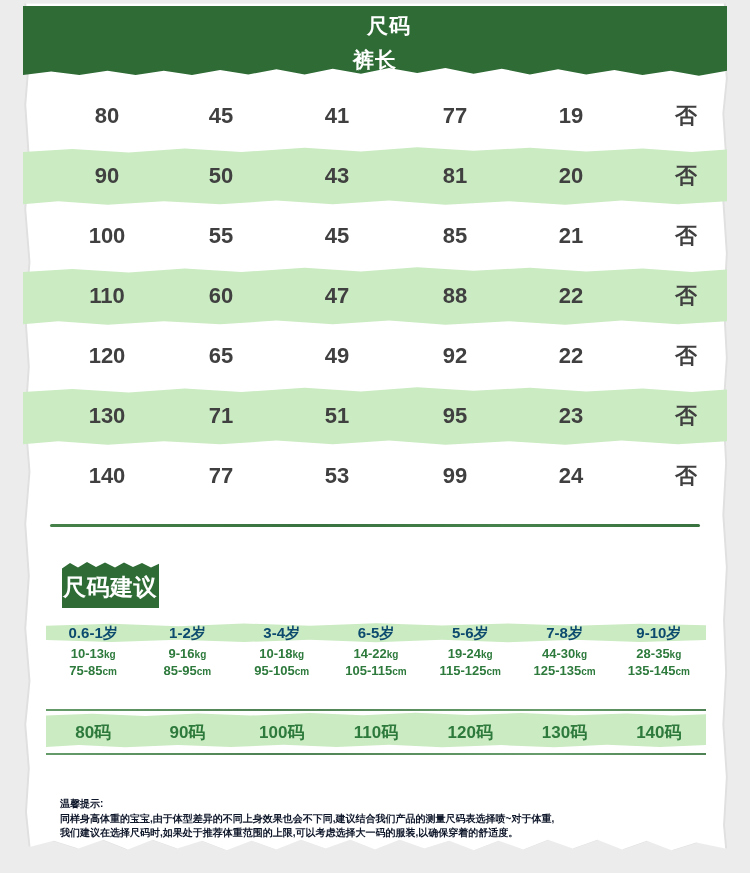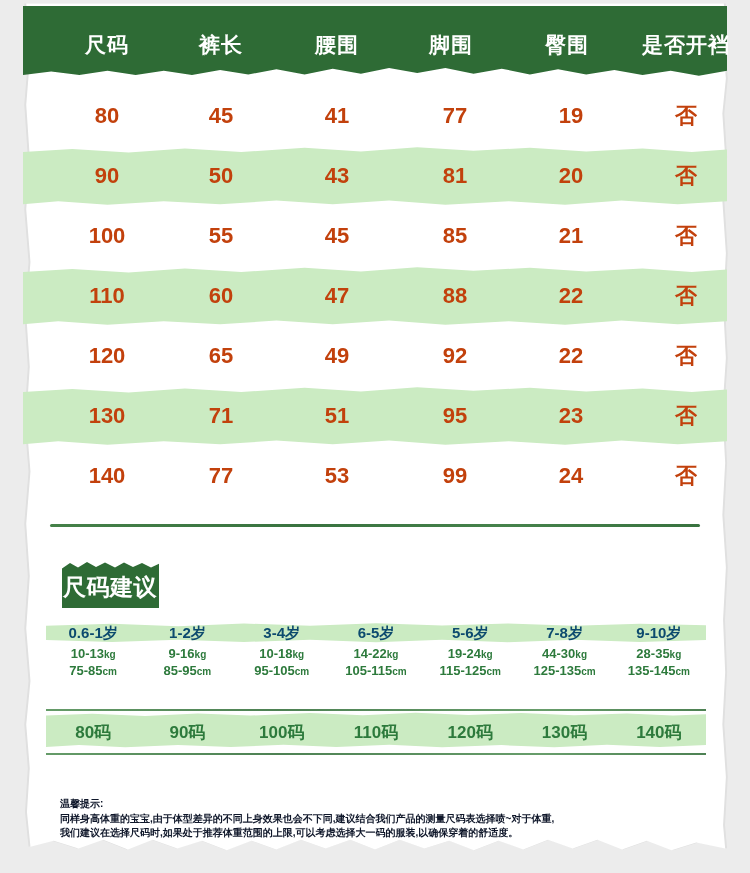--- a/index.html
+++ b/index.html
@@ -36,21 +36,21 @@
   .thead-wrap{ position:absolute; left:23px; top:6px; width:704px; height:72px; }
   .thead-bg{
     position:absolute; inset:0;
     background:#2e6b35;
     -webkit-mask-image: var(--headmask); mask-image: var(--headmask);
     -webkit-mask-size:100% 100%; mask-size:100% 100%;
     -webkit-mask-repeat:no-repeat; mask-repeat:no-repeat;
   }
   .row{
     position:absolute; left:0; width:100%;
-    display:flex; align-items:center;
+    display:flex; align-items:center;flex-direction:column;
   }
   .cell{
     flex:0 0 auto; text-align:center;
     font-weight:bold; white-space:nowrap;
   }
   .thead-row{ top:0; height:72px; }
   .thead-row .cell{
     color:#ffffff; font-size:21px; letter-spacing:1px;
     padding-top:6px;
   }
@@ -69,21 +69,21 @@
     position:absolute; inset:0;
     -webkit-mask-image: var(--wavemask); mask-image: var(--wavemask);
     -webkit-mask-size:100% 100%; mask-size:100% 100%;
     -webkit-mask-repeat:no-repeat; mask-repeat:no-repeat;
   }
   .drow.alt .bg{ background:#cbebc2; }
   .drow .line{
     position:absolute; inset:0; display:flex; align-items:center;
   }
   .drow .cell{
-    color:#c2410c; font-size:22px; font-weight:bold;
+    color:#404040; font-size:22px; font-weight:bold;
   }
 
   
   .divider{
     position:absolute; left:50px; top:524px; width:650px; height:3px;
     background:linear-gradient(90deg,#3b7a3f,#2e6b35 40%,#3c7c42 70%,#2e6b35);
     border-radius:2px; opacity:.95;
   }
 
   

